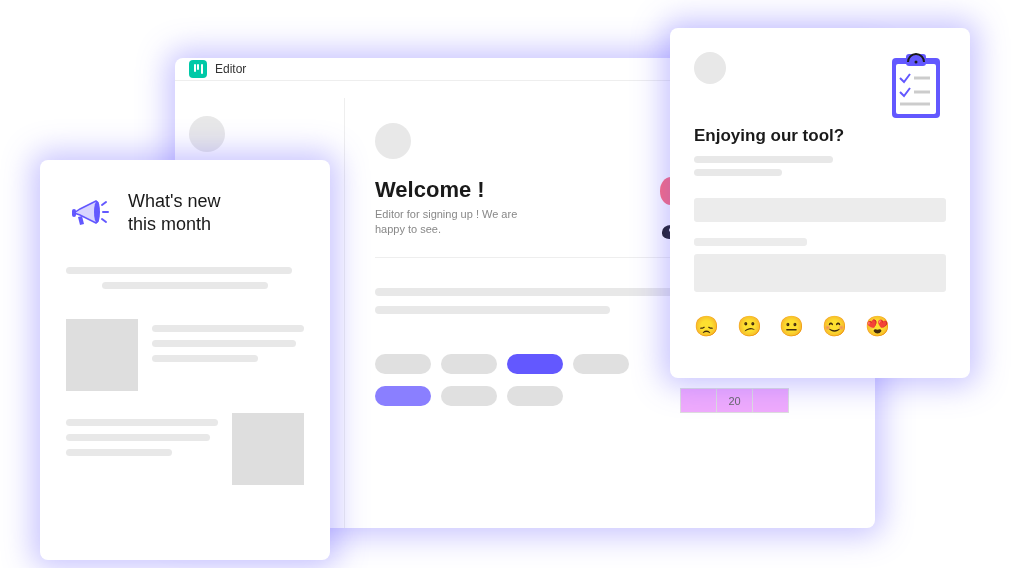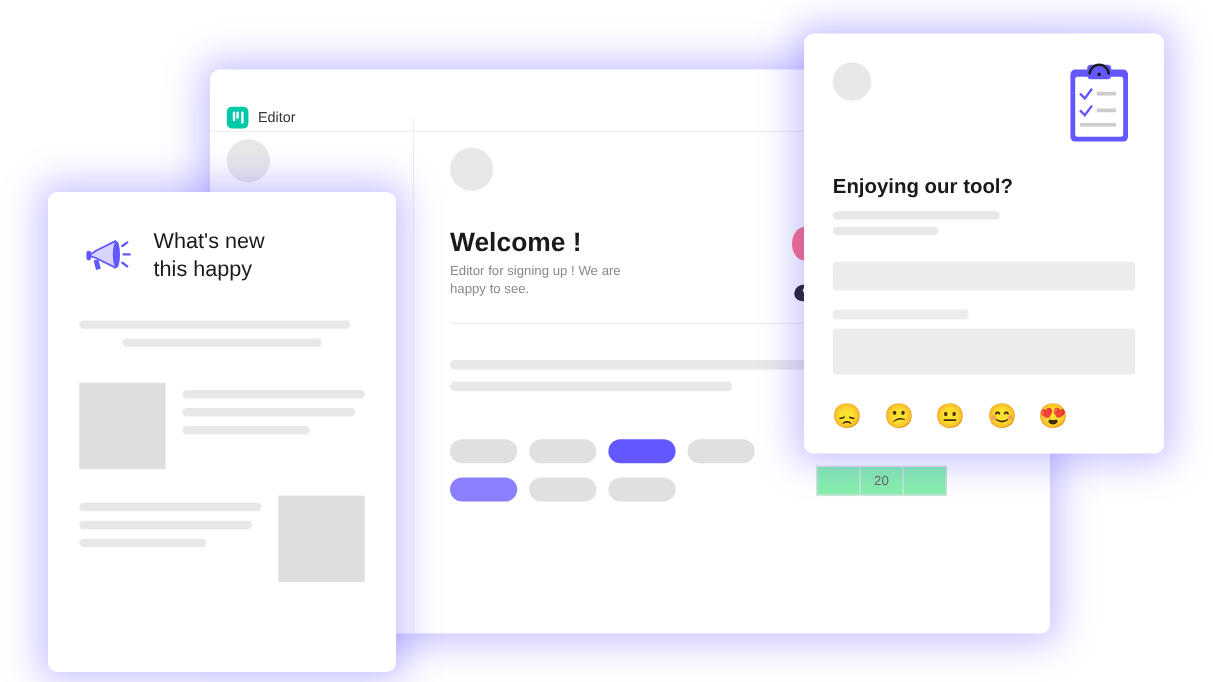--- a/index.html
+++ b/index.html
@@ -25,21 +25,20 @@
       height: 470px;
       padding: 0;
       z-index: 1;
     }
     .editor-header {
       display: flex;
       align-items: center;
       gap: 8px;
       padding: 2px 14px;
       border-bottom: 1px solid #eee;
-      margin-top: 29px;
     }
     .logo-icon {
       width: 18px;
       height: 18px;
       background: #00c9a7;
       border-radius: 4px;
       display: flex;
       align-items: center;
       justify-content: center;
     }
@@ -80,21 +79,21 @@
     .avatar-circle {
       width: 36px;
       height: 36px;
       border-radius: 50%;
       background: #e8e8e8;
     }
     .welcome-row {
       display: flex;
       align-items: flex-start;
       gap: 30px;
-      margin-top: 30px;
+      margin-top: 18px;
       padding-bottom: 18px;
       border-bottom: 1px solid #eee;
     }
     .welcome-text h2 {
       font-size: 22px;
       font-weight: 700;
       color: #1a1a1a;
     }
     .welcome-text p {
       font-size: 11px;
@@ -239,21 +238,21 @@
     }
     .clipboard {
       width: 60px;
       height: 70px;
       position: relative;
     }
     .right-title {
       font-size: 17px;
       font-weight: 700;
       color: #1a1a1a;
-      margin-top: 24px;
+      margin-top: 4px;
     }
     .right-caption {
       margin-top: 10px;
     }
     .right-caption .skel-line { height: 7px; margin-bottom: 6px; }
     .right-caption .skel-line:nth-child(1) { width: 55%; }
     .right-caption .skel-line:nth-child(2) { width: 35%; }
     .right-box {
       height: 24px;
       background: #ececec;
@@ -277,21 +276,21 @@
       z-index: 1;
       border-collapse: collapse;
     }
     .tiny-table td {
       border: 1px solid #ddd;
       width: 36px;
       height: 24px;
       text-align: center;
       font-size: 11px;
       color: #666;
-      background: #86efac;
+      background: #f0abfc;
     }
   </style>
 </head>
 <body>
 
 <div class="card editor-card">
   <div class="editor-header">
     <div class="logo-icon">
       <div class="logo-bars">
           <span></span>
@@ -363,21 +362,21 @@
       <svg viewBox="0 0 44 44" width="44" height="44">
         <path d="M 8 22 L 14 18 L 30 10 L 32 12 L 32 30 L 30 32 L 14 24 L 8 22 Z" fill="#d8d4ff" stroke="#6358ff" stroke-width="1.5"></path>
         <ellipse cx="31" cy="21" rx="3" ry="11" fill="#6358ff"></ellipse>
         <rect x="6" y="18" width="4" height="8" rx="2" fill="#6358ff"></rect>
         <path d="M 12 26 L 14 34 L 18 33 L 16 25" fill="#6358ff"></path>
         <path d="M 36 14 L 40 11 M 37 21 L 42 21 M 36 28 L 40 31" stroke="#6358ff" stroke-width="2" stroke-linecap="round"></path>
       </svg>
     </div>
     <div class="left-title">
       <span>What's new</span><br>
-      <span>this happy</span>
+      <span>this month</span>
     </div>
   </div>
   <div class="left-skel-lines">
     <div class="skel-line"></div>
     <div class="skel-line"></div>
   </div>
   <div class="news-item">
     <div class="news-thumb"></div>
     <div class="news-lines">
       <div class="skel-line"></div>

